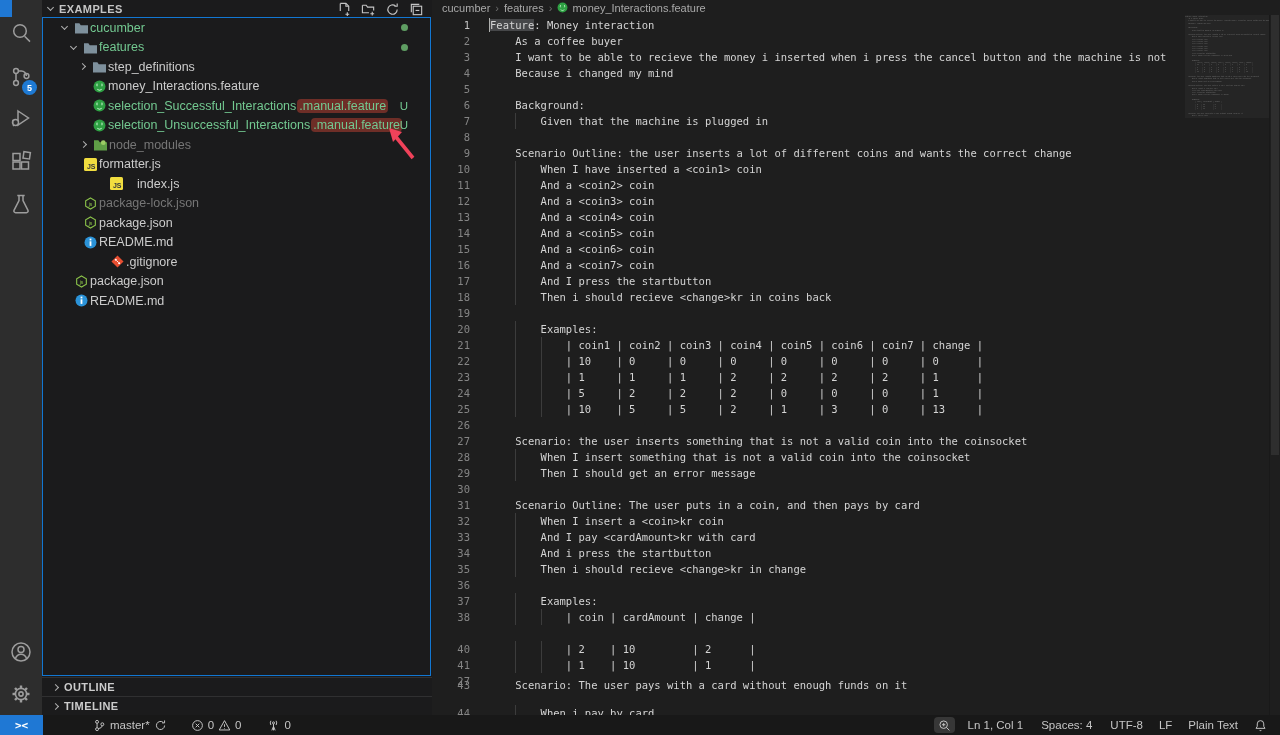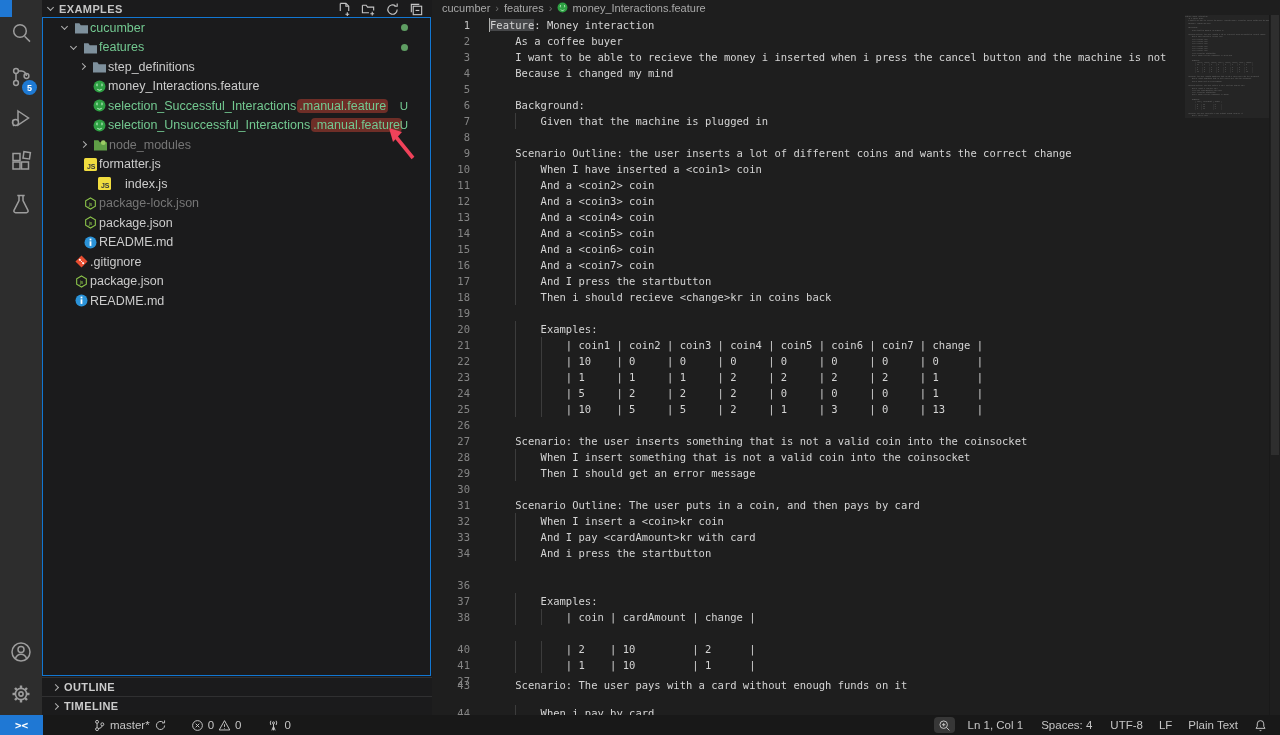--- a/index.html
+++ b/index.html
@@ -259,21 +259,21 @@
         <div class="tree-row" style="padding-left: 22px;">
           <span class="chev"></span>
           <span class="tree-icon">
             <svg width="13" height="13" viewBox="0 0 13 13">
               <rect width="13" height="13" rx="1.5" fill="#f1dd3f"></rect>
               <text x="11.5" y="11" font-size="7" font-weight="bold" fill="#32363b" text-anchor="end" font-family="Liberation Sans,sans-serif">JS</text>
             </svg>
           </span>
           <span>formatter.js</span>
         </div>
-        <div class="tree-row" style="padding-left: 24px; gap: 12px;">
+        <div class="tree-row" style="padding-left: 36px; gap: 12px;">
           <span class="chev"></span>
           <span class="tree-icon">
             <svg width="13" height="13" viewBox="0 0 13 13">
               <rect width="13" height="13" rx="1.5" fill="#f1dd3f"></rect>
               <text x="11.5" y="11" font-size="7" font-weight="bold" fill="#32363b" text-anchor="end" font-family="Liberation Sans,sans-serif">JS</text>
             </svg>
           </span>
           <span>index.js</span>
         </div>
         <div class="tree-row" style="padding-left: 22px;">
@@ -300,21 +300,21 @@
           <span class="chev"></span>
           <span class="tree-icon">
             <svg width="13" height="13" viewBox="0 0 13 13">
               <circle cx="6.5" cy="6.5" r="6" fill="#2b93d8"></circle>
               <rect x="5.6" y="5.3" width="1.8" height="4.6" fill="#fff"></rect>
               <rect x="5.6" y="2.6" width="1.8" height="1.8" fill="#fff"></rect>
             </svg>
           </span>
           <span>README.md</span>
         </div>
-        <div class="tree-row" style="padding-left: 13px;">
+        <div class="tree-row" style="padding-left: 13px; margin-left: 36px;">
           <span class="chev"></span>
           <span class="tree-icon">
             <svg width="13" height="13" viewBox="0 0 14 14">
               <polygon points="7,0.5 13.5,7 7,13.5 0.5,7" fill="#e84e31"></polygon>
               <circle cx="5.2" cy="5.2" r="1.1" fill="#fff"></circle>
               <circle cx="8.8" cy="8.8" r="1.1" fill="#fff"></circle>
               <line x1="5.9" y1="5.9" x2="8.1" y2="8.1" stroke="#fff" stroke-width="1"></line>
             </svg>
           </span>
           <span>.gitignore</span>
@@ -404,20 +404,21 @@
         <div class="code-line" style="top: 384px;"><span class="line-num">25</span><span class="iguide" style="left: 83.28px;"></span><span class="iguide" style="left: 108.56px;"></span><span class="line-text">            | 10    | 5     | 5     | 2     | 1     | 3     | 0     | 13     |</span></div>
         <div class="code-line" style="top: 400px;"><span class="line-num">26</span><span class="line-text"></span></div>
         <div class="code-line" style="top: 416px;"><span class="line-num">27</span><span class="line-text">    Scenario: the user inserts something that is not a valid coin into the coinsocket</span></div>
         <div class="code-line" style="top: 432px;"><span class="line-num">28</span><span class="iguide" style="left: 83.28px;"></span><span class="line-text">        When I insert something that is not a valid coin into the coinsocket</span></div>
         <div class="code-line" style="top: 448px;"><span class="line-num">29</span><span class="iguide" style="left: 83.28px;"></span><span class="line-text">        Then I should get an error message</span></div>
         <div class="code-line" style="top: 464px;"><span class="line-num">30</span><span class="line-text"></span></div>
         <div class="code-line" style="top: 480px;"><span class="line-num">31</span><span class="line-text">    Scenario Outline: The user puts in a coin, and then pays by card</span></div>
         <div class="code-line" style="top: 496px;"><span class="line-num">32</span><span class="iguide" style="left: 83.28px;"></span><span class="line-text">        When I insert a &lt;coin&gt;kr coin</span></div>
         <div class="code-line" style="top: 512px;"><span class="line-num">33</span><span class="iguide" style="left: 83.28px;"></span><span class="line-text">        And I pay &lt;cardAmount&gt;kr with card</span></div>
         <div class="code-line" style="top: 528px;"><span class="line-num">34</span><span class="iguide" style="left: 83.28px;"></span><span class="line-text">        And i press the startbutton</span></div>
+        <div class="code-line" style="top: 544px;"><span class="line-num">35</span><span class="iguide" style="left: 83.28px;"></span><span class="line-text">        Then i should recieve &lt;change&gt;kr in change</span></div>
         <div class="code-line" style="top: 560px;"><span class="line-num">36</span><span class="line-text"></span></div>
         <div class="code-line" style="top: 576px;"><span class="line-num">37</span><span class="iguide" style="left: 83.28px;"></span><span class="line-text">        Examples:</span></div>
         <div class="code-line" style="top: 592px;"><span class="line-num">38</span><span class="iguide" style="left: 83.28px;"></span><span class="iguide" style="left: 108.56px;"></span><span class="line-text">            | coin | cardAmount | change |</span></div>
         <div class="code-line" style="top: 624px;"><span class="line-num">40</span><span class="iguide" style="left: 83.28px;"></span><span class="iguide" style="left: 108.56px;"></span><span class="line-text">            | 2    | 10         | 2      |</span></div>
         <div class="code-line" style="top: 640px;"><span class="line-num">41</span><span class="iguide" style="left: 83.28px;"></span><span class="iguide" style="left: 108.56px;"></span><span class="line-text">            | 1    | 10         | 1      |</span></div>
         <div class="code-line" style="top: 656px;"><span class="line-num">27</span><span class="line-text"></span></div>
         <div class="code-line" style="top: 660px;"><span class="line-num">43</span><span class="line-text">    Scenario: The user pays with a card without enough funds on it</span></div>
         <div class="code-line" style="top: 688px;"><span class="line-num">44</span><span class="iguide" style="left: 83.28px;"></span><span class="line-text">        When i pay by card</span></div>
       </div>
 

